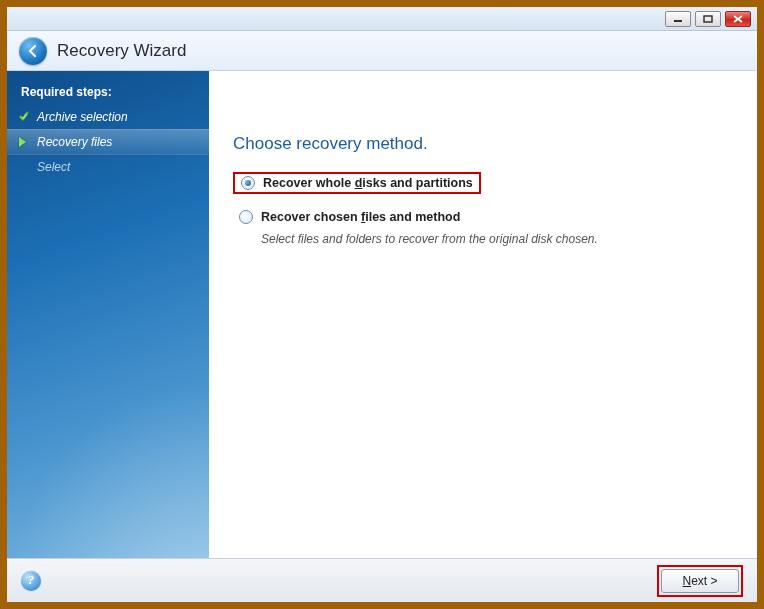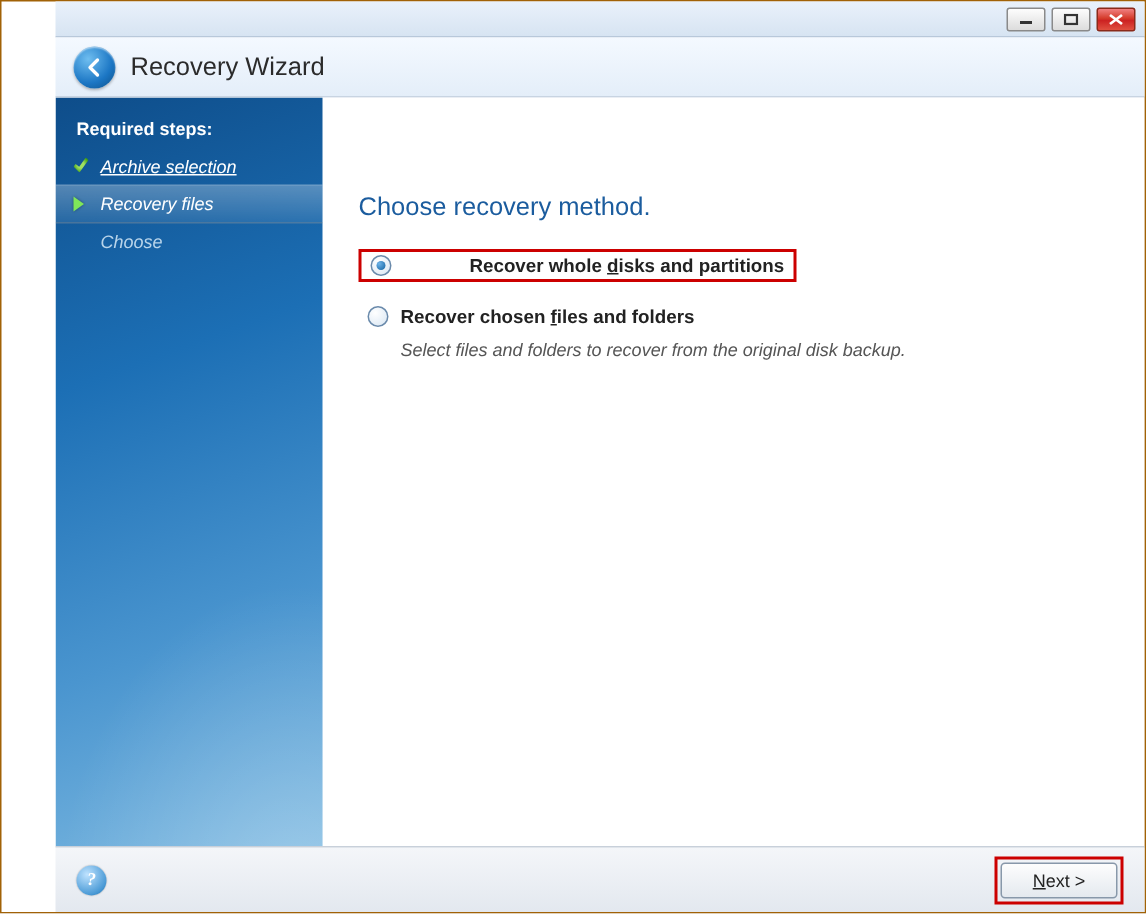--- a/index.html
+++ b/index.html
@@ -6,26 +6,25 @@
   body {
     font-family: "Segoe UI", Tahoma, sans-serif;
     background: #ececec;
     width: 764px;
     height: 609px;
     overflow: hidden;
   }
   .window {
     width: 764px;
     height: 609px;
-    border: 1px solid #a16207;
+    border: 7px solid #a16207;
     background: #fff;
     display: flex;
     flex-direction: column;
     position: relative;
-    padding-left: 36px;
   }
   
   .titlebar {
     height: 24px;
     background: linear-gradient(to bottom, #e9f1fb 0%, #d7e4f2 100%);
     border-bottom: 1px solid #b8c8da;
     display: flex;
     justify-content: flex-end;
     align-items: center;
     padding-right: 6px;
@@ -81,41 +80,41 @@
 
   
   .body {
     flex: 1;
     display: flex;
     overflow: hidden;
   }
 
   
   .sidebar {
-    width: 178px;
+    width: 202px;
     background:
       radial-gradient(ellipse 180% 90% at 90% 110%, rgba(255,255,255,0.25) 0%, rgba(255,255,255,0) 50%),
       linear-gradient(160deg, #0e4d8a 0%, #1c6fb5 35%, #4a95cf 70%, #7db9e1 100%);
     color: #fff;
     padding: 10px 0 0 0;
     font-size: 12px;
     position: relative;
   }
   .sidebar-heading {
     font-weight: bold;
     padding: 4px 14px 6px;
     font-size: 12px;
   }
   .step {
     padding: 5px 10px 5px 30px;
     position: relative;
     cursor: pointer;
     font-style: italic;
   }
-  .step .link { text-decoration: underline; }
+  .step .link { }
   .step.completed::before {
     content: "";
     position: absolute;
     left: 12px; top: 6px;
     width: 10px; height: 10px;
     background: radial-gradient(circle, #9fe060 30%, #3a9a10 80%);
     clip-path: polygon(14% 44%, 0 60%, 40% 100%, 100% 16%, 82% 0%, 38% 62%);
   }
   .step.active {
     background: linear-gradient(to bottom, rgba(255,255,255,0.28), rgba(255,255,255,0.08));
@@ -155,21 +154,20 @@
   .radio-row {
     display: flex;
     align-items: center;
     padding: 4px 6px;
     margin-bottom: 4px;
   }
   .radio-row.highlighted {
     border: 2px solid #cc0000;
     width: fit-content;
     padding: 2px 6px;
-    gap: 44px;
   }
   .radio {
     width: 14px; height: 14px;
     border: 1px solid #6a8aab;
     border-radius: 50%;
     margin-right: 8px;
     display: inline-flex;
     align-items: center;
     justify-content: center;
     background: radial-gradient(circle at 35% 30%, #fff, #d8e6f3);
@@ -279,44 +277,44 @@
     <div class="sidebar">
       <div class="sidebar-heading">Required steps:</div>
 
       <div class="step completed">
         <span class="link">Archive selection</span>
       </div>
       <div class="step active">
         <span>Recovery files</span>
       </div>
       <div class="step disabled">
-        <span>Choose</span>
+        <span>Select</span>
       </div>
     </div>
 
     <div class="main">
       <div class="main-heading">Choose recovery method.</div>
 
       <div class="option-block">
         <div class="radio-row highlighted">
           <span class="radio selected"></span>
           <span class="radio-label">
             <span>Recover whole </span><span class="u">d</span><span>isks and partitions</span>
           </span>
         </div>
       </div>
 
       <div class="option-block">
         <div class="radio-row">
           <span class="radio"></span>
           <span class="radio-label">
-            <span>Recover chosen </span><span class="u">f</span><span>iles and folders</span>
+            <span>Recover chosen </span><span class="u">f</span><span>iles and method</span>
           </span>
         </div>
-        <div class="radio-desc">Select files and folders to recover from the original disk backup.</div>
+        <div class="radio-desc">Select files and folders to recover from the original disk chosen.</div>
       </div>
     </div>
 
   </div>
 
   <div class="footer">
     <div class="help-btn">?</div>
     <div class="spacer"></div>
     <span class="btn-wrap highlighted">
       <button class="btn">

